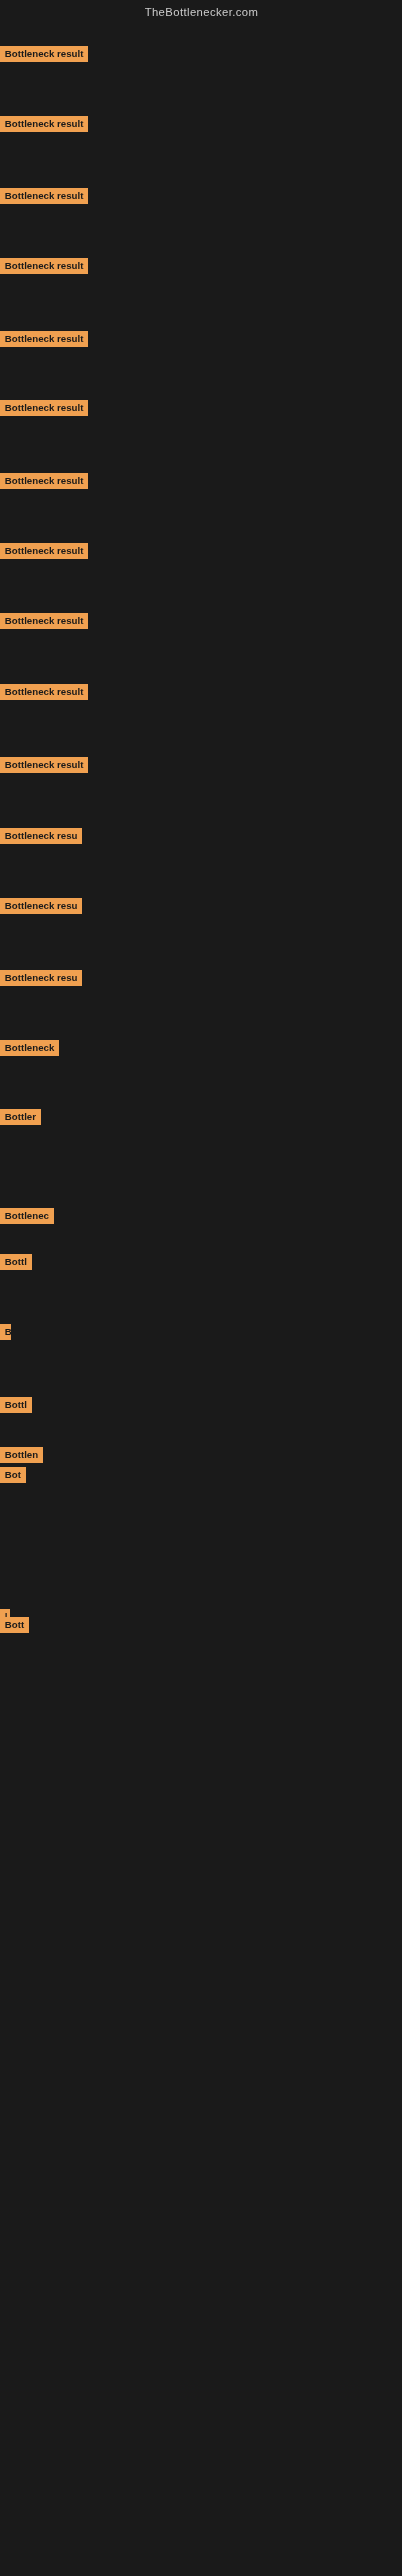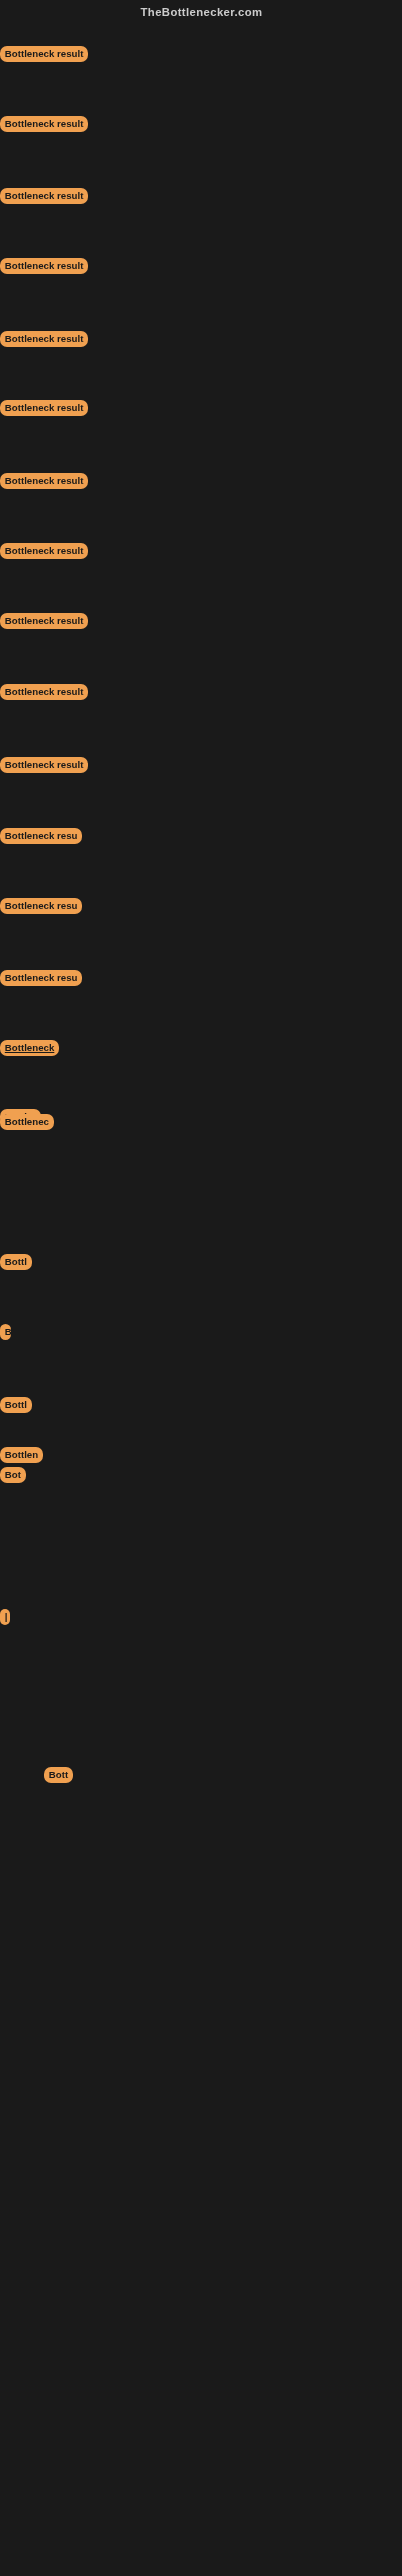--- a/index.html
+++ b/index.html
@@ -15,36 +15,35 @@
       font-family: Arial, sans-serif;
       position: relative;
     }
 
     .site-title {
       text-align: center;
       color: #cccccc;
       font-size: 11.3px;
       padding: 6.4px 0 3.2px 0;
       letter-spacing: 0.4px;
-      font-weight: bold;
     }
 
     .bottleneck-item {
       position: absolute;
       left: 0;
     }
 
     .bottleneck-badge {
       display: inline-block;
       background-color: #f0a050;
       color: #1a1a1a;
       font-size: 9.7px;
       font-weight: bold;
       padding: 2.4px 4.8px;
-      border-radius: 7px;
+      border-radius: 0;
       white-space: nowrap;
       overflow: hidden;
     }
   </style>
 </head>
 <body>
 
 <div class="site-title">TheBottlenecker.com</div>
 
 <div id="items-container">
@@ -55,24 +54,24 @@
     <div class="bottleneck-item" style="top: 331px; left: 0px;"><span class="bottleneck-badge" style="max-width: 126px;">Bottleneck result</span></div>
     <div class="bottleneck-item" style="top: 400px; left: 0px;"><span class="bottleneck-badge" style="max-width: 123px;">Bottleneck result</span></div>
     <div class="bottleneck-item" style="top: 473px; left: 0px;"><span class="bottleneck-badge" style="max-width: 122px;">Bottleneck result</span></div>
     <div class="bottleneck-item" style="top: 543px; left: 0px;"><span class="bottleneck-badge" style="max-width: 124px;">Bottleneck result</span></div>
     <div class="bottleneck-item" style="top: 613px; left: 0px;"><span class="bottleneck-badge" style="max-width: 121px;">Bottleneck result</span></div>
     <div class="bottleneck-item" style="top: 684px; left: 0px;"><span class="bottleneck-badge" style="max-width: 121px;">Bottleneck result</span></div>
     <div class="bottleneck-item" style="top: 757px; left: 0px;"><span class="bottleneck-badge" style="max-width: 119px;">Bottleneck result</span></div>
     <div class="bottleneck-item" style="top: 828px; left: 0px;"><span class="bottleneck-badge" style="max-width: 105px;">Bottleneck resu</span></div>
     <div class="bottleneck-item" style="top: 898px; left: 0px;"><span class="bottleneck-badge" style="max-width: 103px;">Bottleneck resu</span></div>
     <div class="bottleneck-item" style="top: 970px; left: 0px;"><span class="bottleneck-badge" style="max-width: 101px;">Bottleneck resu</span></div>
-    <div class="bottleneck-item" style="top: 1040px; left: 0px;"><span class="bottleneck-badge" style="max-width: 72px; text-decoration: underline;">Bottleneck</span></div>
+    <div class="bottleneck-item" style="top: 1040px; left: 0px;"><span class="bottleneck-badge" style="max-width: 72px;">Bottleneck</span></div>
     <div class="bottleneck-item" style="top: 1109px; left: 0px;"><span class="bottleneck-badge" style="max-width: 47px;">Bottler</span></div>
-    <div class="bottleneck-item" style="top: 1114px; left: 0px;"><span class="bottleneck-badge" style="max-width: 63px;">Bottlenec</span></div>
+    <div class="bottleneck-item" style="top: 1208px; left: 0px;"><span class="bottleneck-badge" style="max-width: 63px;">Bottlenec</span></div>
     <div class="bottleneck-item" style="top: 1254px; left: 0px;"><span class="bottleneck-badge" style="max-width: 37px;">Bottl</span></div>
     <div class="bottleneck-item" style="top: 1324px; left: 0px;"><span class="bottleneck-badge" style="max-width: 11.3px;">B</span></div>
     <div class="bottleneck-item" style="top: 1397px; left: 0px;"><span class="bottleneck-badge" style="max-width: 37px;">Bottl</span></div>
     <div class="bottleneck-item" style="top: 1467px; left: 0px;"><span class="bottleneck-badge" style="max-width: 26px; text-align: center;">Bot</span></div>
     <div class="bottleneck-item" style="top: 1447px; left: 0px;"><span class="bottleneck-badge" style="max-width: 53px;">Bottlen</span></div>
     <div class="bottleneck-item" style="top: 1609px; left: 0px;"><span class="bottleneck-badge" style="max-width: 8px;">|</span></div>
-    <div class="bottleneck-item" style="top: 1767px; left: 0px; padding-left: 44px;"><span class="bottleneck-badge" style="max-width: 32px;">Bott</span></div>
+    <div class="bottleneck-item" style="top: 1617px; left: 0px;"><span class="bottleneck-badge" style="max-width: 32px;">Bott</span></div>
   </div>
 
 
 </body></html>

